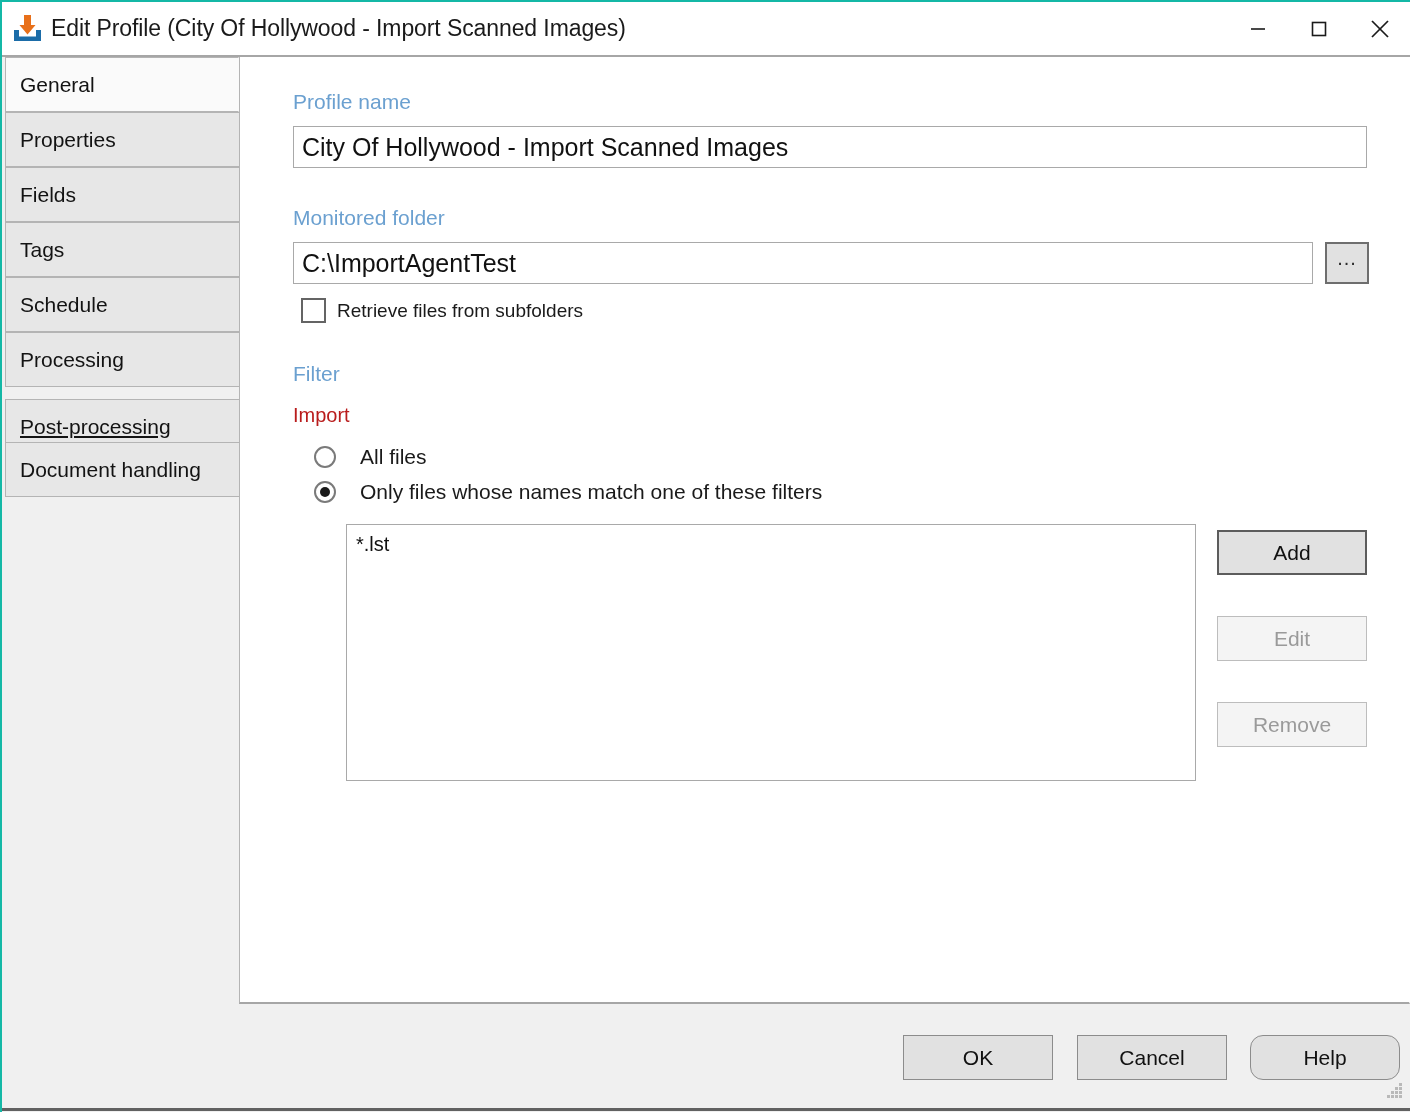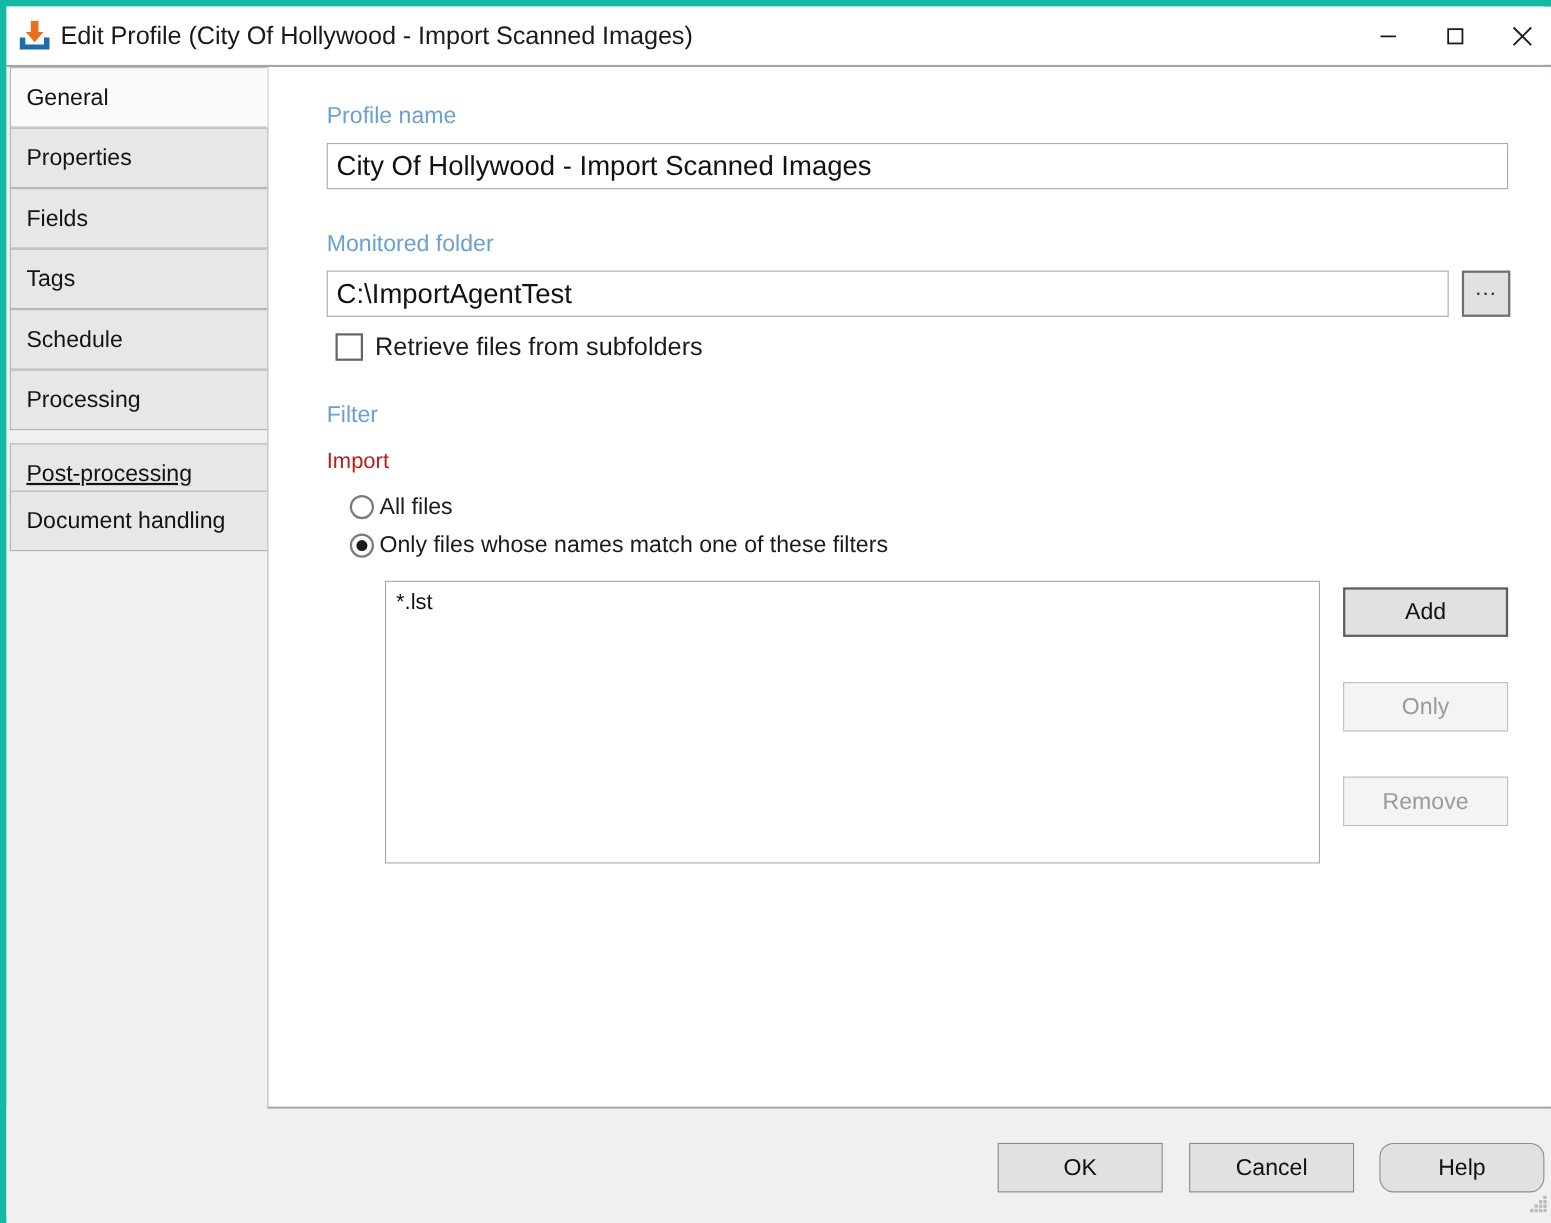--- a/index.html
+++ b/index.html
@@ -14,21 +14,21 @@
     font-family: "Liberation Sans", sans-serif;
     -webkit-font-smoothing: antialiased;
   }
 
   #window {
     position: relative;
     width: 1410px;
     height: 1112px;
     background: #ffffff;
     box-sizing: border-box;
-    border: 6px solid #14b8a6;
+    border: 2px solid #14b8a6;
   }
 
   
   #titlebar {
     position: absolute;
     left: 0; top: 0;
     width: 1408px;
     height: 53px;
     background: #ffffff;
     display: flex;
@@ -184,21 +184,21 @@
   .checkbox-box {
     width: 25px;
     height: 25px;
     box-sizing: border-box;
     border: 2px solid #646464;
     background: #ffffff;
     flex: 0 0 auto;
   }
   .checkbox-row .lbl {
     margin-left: 11px;
-    font-size: 23px;
+    font-size: 19px;
     color: #1a1a1a;
     white-space: nowrap;
     text-align: center;
   }
 
   .radio-row {
     position: absolute;
     display: flex;
     align-items: center;
   }
@@ -214,21 +214,21 @@
   }
   .radio-circle.checked::after {
     content: "";
     position: absolute;
     left: 4px; top: 4px;
     width: 10px; height: 10px;
     border-radius: 50%;
     background: #1a1a1a;
   }
   .radio-row .lbl {
-    margin-left: 5px;
+    margin-left: 24px;
     font-size: 21px;
     color: #1a1a1a;
     white-space: nowrap;
   }
 
   .btn {
     position: absolute;
     box-sizing: border-box;
     background: #e1e1e1;
     border: 1px solid #8c8c8c;
@@ -353,21 +353,21 @@
     <div class="radio-row" style="left:74px; top:423px;">
       <div class="radio-circle checked"></div>
       <div class="lbl">Only files whose names match one of these filters</div>
     </div>
 
     <div class="listbox" style="left:106px; top:467px; width:850px; height:257px;">
       <div class="item">*.lst</div>
     </div>
 
     <div class="btn default" style="left:977px; top:473px; width:150px; height:45px;">Add</div>
-    <div class="btn disabled" style="left:977px; top:559px; width:150px; height:45px;">Only</div>
+    <div class="btn disabled" style="left:977px; top:559px; width:150px; height:45px;">Edit</div>
     <div class="btn disabled" style="left:977px; top:645px; width:150px; height:45px;">Remove</div>
   </div>
 
   <div id="footer">
     <div class="btn" style="left:1075px; top:31px; width:150px; height:45px;">Cancel</div>
     <div class="btn" style="left:901px; top:31px; width:150px; height:45px;">OK</div>
     <div class="btn" style="left:1248px; top:31px; width:150px; height:45px;border-radius:13px;">Help</div>
 
     <div id="grip">
       <svg width="22" height="22" viewBox="0 0 22 22">

